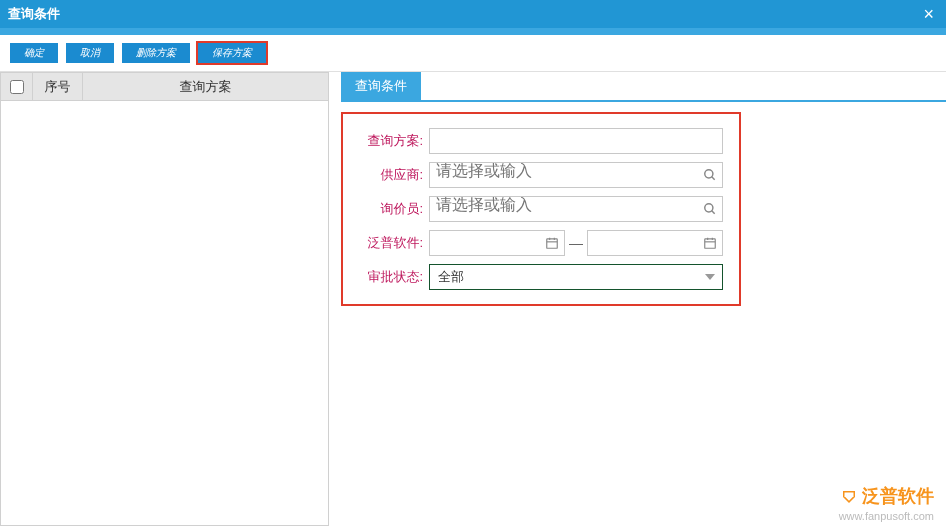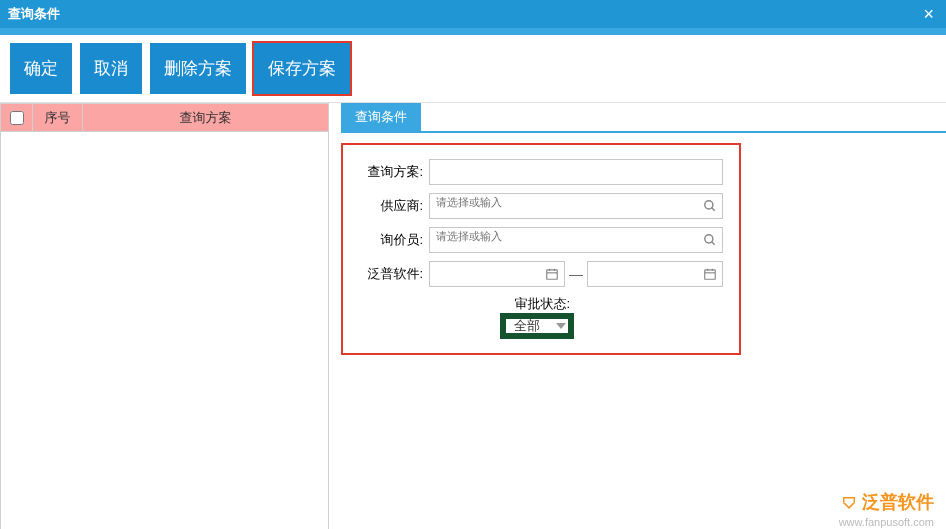--- a/index.html
+++ b/index.html
@@ -5,53 +5,53 @@
     * { box-sizing: border-box; margin: 0; padding: 0; }
     body { font-family: "Microsoft YaHei", Arial, sans-serif; font-size: 13px; color: #333; background: #fff; width: 946px; height: 529px; overflow: hidden; position: relative; }
     
     .titlebar { background: #2196d4; height: 28px; display: flex; align-items: center; justify-content: space-between; padding: 0 8px; color: #fff; }
     .titlebar-title { font-size: 13px; font-weight: bold; }
     .close-x { cursor: pointer; font-size: 18px; line-height: 1; padding: 0 4px; }
     
     .topstrip { background: #3ba7e0; height: 7px; }
     
     .toolbar { background: #fff; border-bottom: 1px solid #e0e0e0; padding: 8px 10px; display: flex; gap: 8px; }
-    .btn { background: #1b8bd0; color: #fff; border: none; padding: 14px 14px; font-size: 17px; cursor: pointer; }
+    .btn { background: #1b8bd0; color: #fff; border: none; padding: 3px 14px; font-size: 10px; cursor: pointer; font-style: italic; }
     .btn.highlight { outline: 2px solid #e03a2a; outline-offset: 0px; }
     
     .main { display: flex; height: calc(100% - 28px - 7px - 40px); }
     
     .left-panel { width: 329px; border: 1px solid #d0d0d0; margin: 0; }
-    .grid-header { display: flex; border-bottom: 1px solid #d0d0d0; background: #fca5a5; height: 28px; align-items: center; }
+    .grid-header { display: flex; border-bottom: 1px solid #d0d0d0; background: #e5e5e5; height: 28px; align-items: center; }
     .grid-header .chk-cell { width: 32px; display: flex; justify-content: center; border-right: 1px solid #d0d0d0; height: 100%; align-items: center; }
     .grid-header .seq-cell { width: 50px; text-align: center; border-right: 1px solid #d0d0d0; height: 100%; display: flex; align-items: center; justify-content: center; }
     .grid-header .plan-cell { flex: 1; text-align: right; height: 100%; display: flex; align-items: center; justify-content: center; }
     
     .right-panel { flex: 1; padding-left: 12px; padding-top: 0; }
     .tab-header { display: flex; border-bottom: 2px solid #3ba7e0; }
     .tab { background: #3ba7e0; color: #fff; padding: 5px 14px; font-size: 13px; cursor: pointer; }
     
     .form-box { border: 2px solid #e03a2a; margin-top: 10px; padding: 14px 16px 14px 8px; width: 400px; }
     .form-row { display: flex; align-items: center; margin-bottom: 8px; }
-    .form-row:last-child { margin-bottom: 0; flex-direction: column; }
-    .form-label { width: 72px; text-align: right; margin-right: 6px; font-size: 13px; color: #000000; }
+    .form-row:last-child { margin-bottom: 0; }
+    .form-label { width: 72px; text-align: right; margin-right: 6px; font-size: 13px; color: #be185d; }
     .form-control-wrap { flex: 1; position: relative; }
     .text-input { width: 100%; height: 26px; border: 1px solid #c8c8c8; padding: 0 6px; font-size: 13px; outline: none; }
-    .search-input { width: 100%; height: 26px; border: 1px solid #c8c8c8; padding: 0 28px 8px 6px; font-size: 11px; outline: none; color: #999; }
+    .search-input { width: 100%; height: 26px; border: 1px solid #c8c8c8; padding: 0 28px 8px 6px; font-size: 16px; outline: none; color: #999; }
     .search-icon { position: absolute; right: 6px; top: 50%; transform: translateY(-50%); color: #888; cursor: pointer; }
     .date-group { display: flex; align-items: center; gap: 4px; }
     .date-input-wrap { flex: 1; position: relative; }
     .date-input { width: 100%; height: 26px; border: 1px solid #c8c8c8; padding: 0 26px 0 6px; font-size: 13px; outline: none; }
     .cal-icon { position: absolute; right: 6px; top: 50%; transform: translateY(-50%); color: #888; cursor: pointer; }
     .date-sep { color: #666; font-size: 14px; }
     .select-wrap { position: relative; }
-    .select-display { width: 100%; height: 26px; border: 6px solid #14532d; padding: 0 28px 0 8px; font-size: 13px; display: flex; align-items: center; cursor: pointer; background: #fff; }
+    .select-display { width: 100%; height: 26px; border: 1px solid #14532d; padding: 0 28px 0 8px; font-size: 13px; display: flex; align-items: center; cursor: pointer; background: #fff; }
     .select-arrow { position: absolute; right: 8px; top: 50%; transform: translateY(-50%); color: #888; pointer-events: none; }
     
-    .watermark { position: absolute; right: 12px; bottom: 0; text-align: right; font-size: 12px; line-height: 1.3; }
+    .watermark { position: absolute; right: 12px; bottom: 6px; text-align: right; font-size: 12px; line-height: 1.3; }
     .watermark .wm-main { color: #f7941d; font-size: 18px; font-weight: bold; display: flex; align-items: center; gap: 4px; justify-content: flex-end; }
     .watermark .wm-sub { color: #bbb; font-size: 11px; text-align: center; }
     .wm-logo { width: 18px; height: 18px; display: inline-block; }
     
     input[type="checkbox"] { width: 14px; height: 14px; cursor: pointer; }
     
     svg { display: block; }
   </style>
 </head>
 <body>

